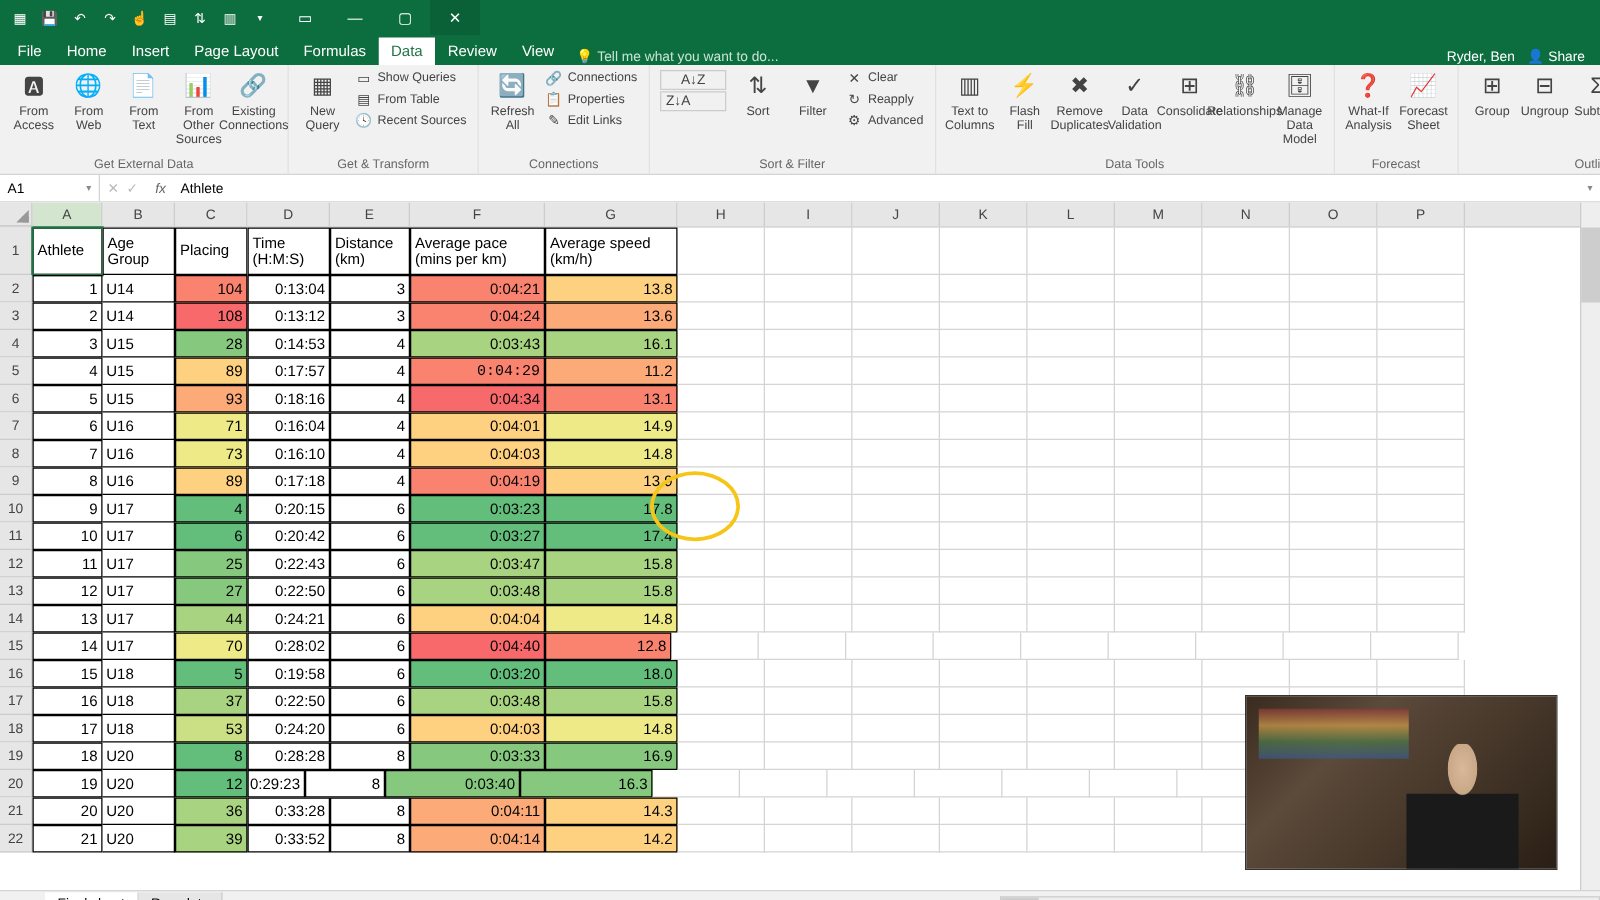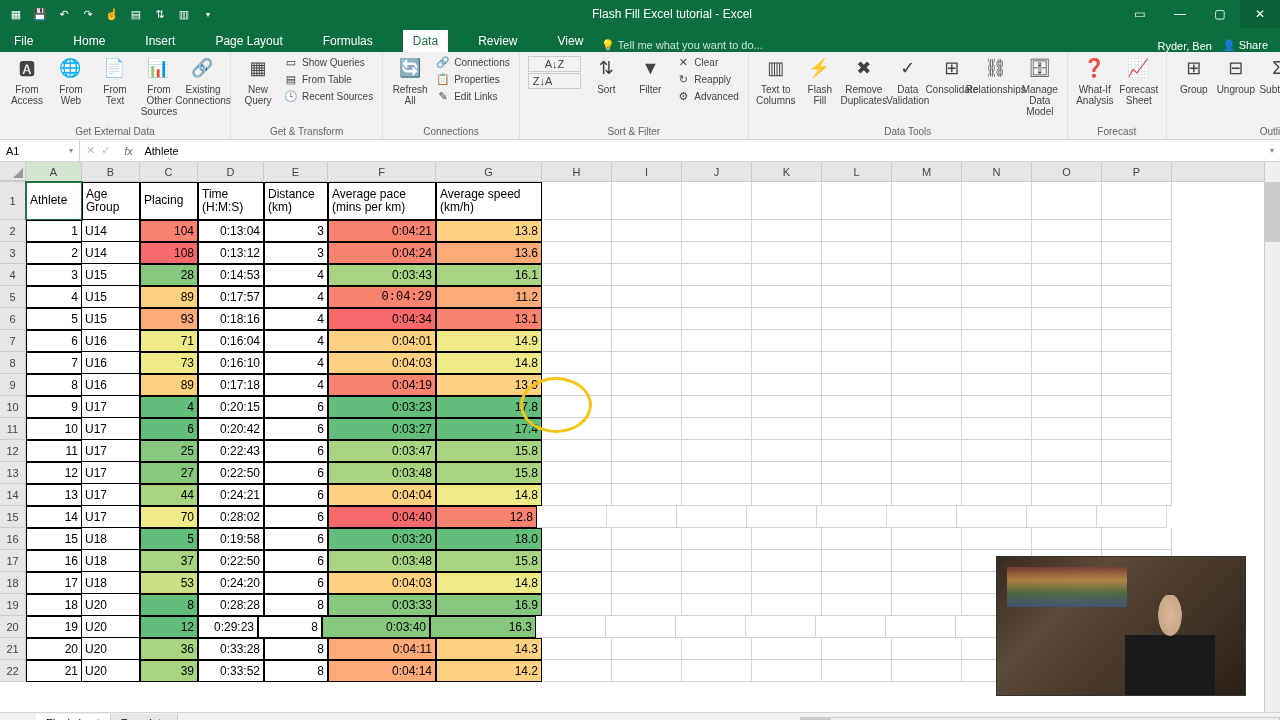--- a/index.html
+++ b/index.html
@@ -97,31 +97,30 @@
     <span>▦</span>
     <span>💾</span>
     <span>↶</span>
     <span>↷</span>
     <span>☝</span>
     <span>▤</span>
     <span>⇅</span>
     <span>▥</span>
     <span style="font-size:8px">▾</span>
   </div>
-  <div class="title">Flash Fill Excel tutorial - Excel</div>
   <div class="winctrl">
     <div>▭</div>
     <div>—</div>
     <div>▢</div>
     <div class="close">✕</div>
   </div>
 </div>
 
 <div class="tabs">
-  <div id="tabrow" style="display: flex; gap: 20px;">
+  <div id="tabrow" style="display: flex;">
       <div class="tab">File</div>
       <div class="tab">Home</div>
       <div class="tab">Insert</div>
       <div class="tab">Page Layout</div>
       <div class="tab">Formulas</div>
       <div class="tab active">Data</div>
       <div class="tab">Review</div>
       <div class="tab">View</div>
     </div>
   <span class="tellme">💡 <span>Tell me what you want to do...</span></span>
@@ -672,21 +671,21 @@
         <div class="cell" style="width: 70px;"></div>
         <div class="cell" style="width: 70px;"></div>
         <div class="cell" style="width: 70px;"></div>
         <div class="cell" style="width: 70px;"></div>
       </div>
       <div class="row">
         <div class="rh">20</div>
         <div class="cell num" style="width: 56px; border: 1px solid rgb(0, 0, 0);">19</div>
         <div class="cell" style="width: 58px; border-right: 1px solid rgb(0, 0, 0); border-bottom: 1px solid rgb(0, 0, 0);">U20</div>
         <div class="cell num g1" style="width: 58px; border: 1px solid rgb(0, 0, 0);">12</div>
-        <div class="cell num" style="width: 60px; border: 1px solid rgb(0, 0, 0);">0:29:23</div>
+        <div class="cell num" style="width: 46px; border: 1px solid rgb(0, 0, 0);">0:29:23</div>
         <div class="cell num" style="width: 64px; border: 1px solid rgb(0, 0, 0);">8</div>
         <div class="cell num g2" style="width: 108px; border: 1px solid rgb(0, 0, 0);">0:03:40</div>
         <div class="cell num g2" style="width: 106px; border: 1px solid rgb(0, 0, 0);">16.3</div>
         <div class="cell" style="width: 70px;"></div>
         <div class="cell" style="width: 70px;"></div>
         <div class="cell" style="width: 70px;"></div>
         <div class="cell" style="width: 70px;"></div>
         <div class="cell" style="width: 70px;"></div>
         <div class="cell" style="width: 70px;"></div>
         <div class="cell" style="width: 70px;"></div>

